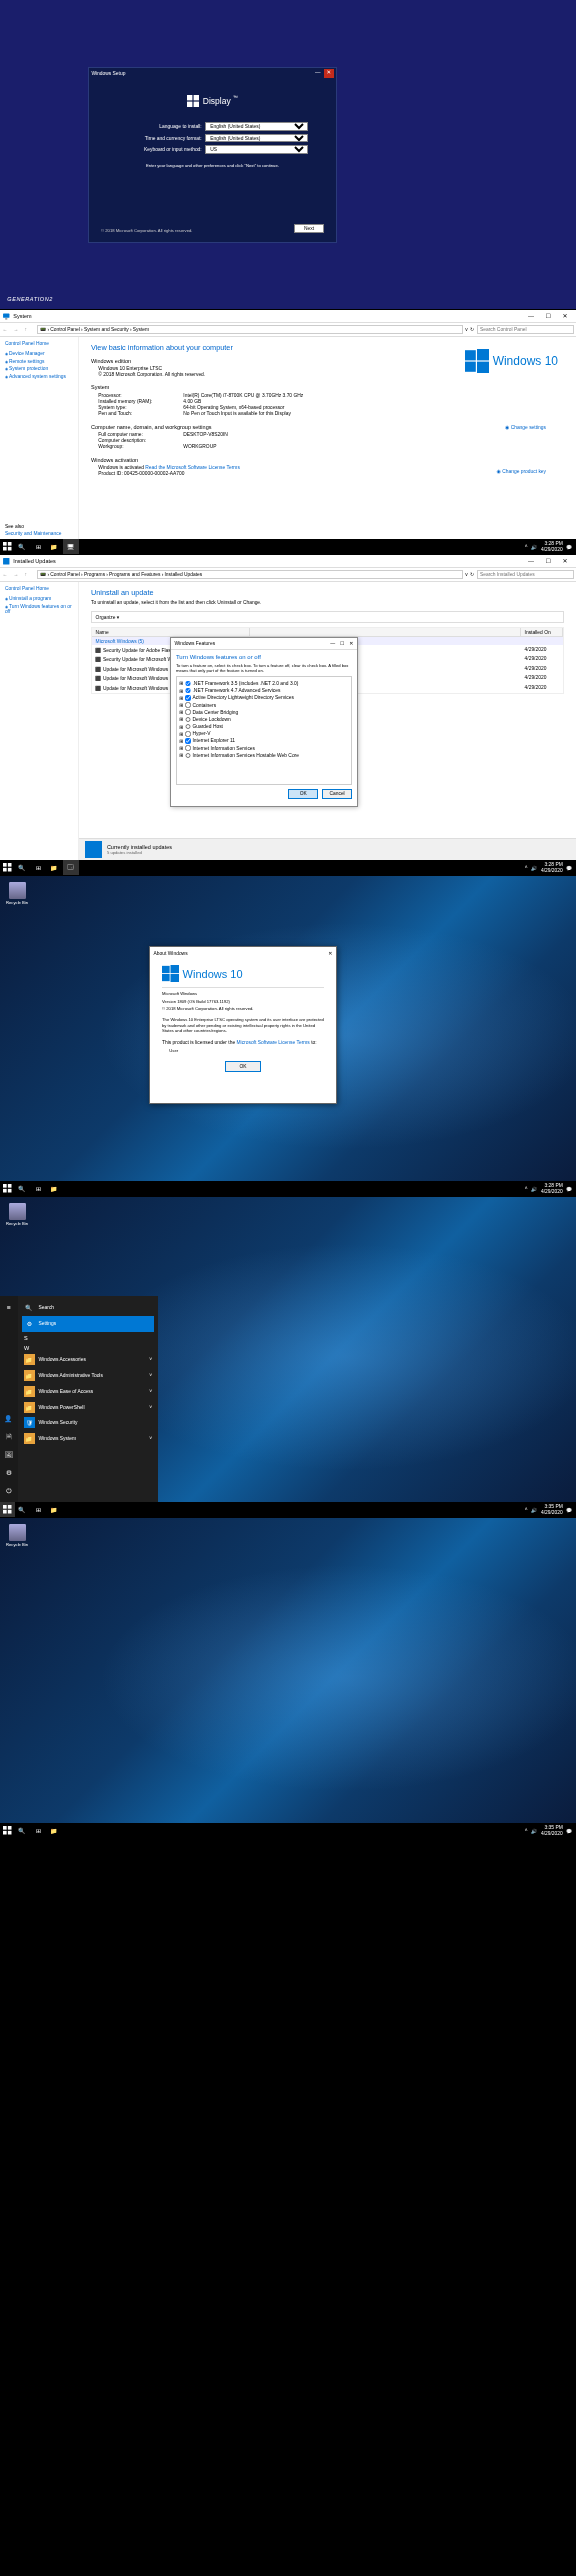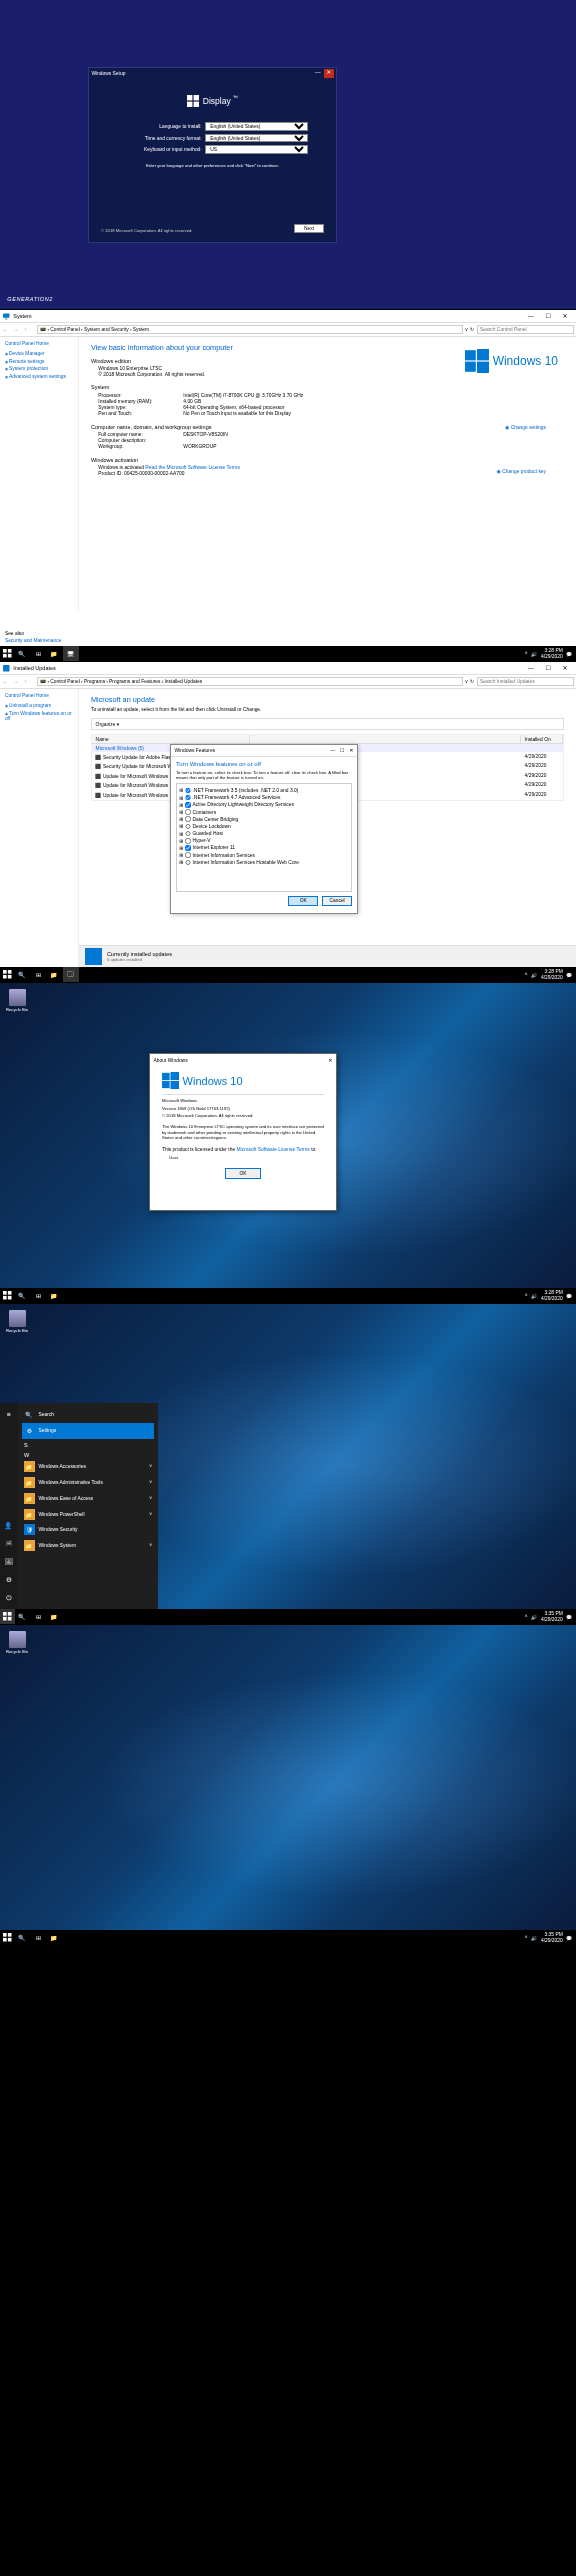--- a/index.html
+++ b/index.html
@@ -16,21 +16,21 @@
 .winlogo-setup svg{vertical-align:middle}
 .winlogo-setup span{font-size:8.5px;vertical-align:middle;margin-left:2.4px}
 .setup-row{display:flex;align-items:center;margin:3px 0;justify-content:center}
 .setup-row label{width:85px;text-align:right;font-size:4.9px;margin-right:3.6px}
 .setup-row select{width:103px;height:8.5px;font-size:4.9px;background:#fff;border:0.6px solid #888}
 .setup-note{text-align:center;font-size:4.2px;margin-top:9px}
 .setup-next{position:absolute;right:12px;bottom:9px;width:30px;height:9px;background:#fff;border:0.6px solid #888;font-size:4.9px}
 .setup-copy{position:absolute;left:12px;bottom:9px;font-size:4.2px;color:#ccc}
 .gen2{position:absolute;left:7.3px;bottom:7.3px;color:#fff;font-size:5.5px;font-style:italic;letter-spacing:0.6px}
 
-.p2{height:352px;background:#fff;border-top:1.2px solid #000}
+.p2{height:245px;background:#fff;border-top:1.2px solid #000}
 .explorer-top{display:flex;align-items:center;height:13.3px;border-bottom:0.6px solid #ddd;padding:0 2.4px}
 .explorer-top .icon{width:8.5px;height:8.5px;margin-right:2.4px}
 .explorer-top .title{flex:1;font-size:5.5px}
 .winctrls{display:flex}
 .winctrls span{width:17px;height:12px;text-align:center;line-height:12px;font-size:6px}
 .addrbar{display:flex;align-items:center;height:13.3px;border-bottom:0.6px solid #ddd;padding:0 2.4px;gap:2.4px}
 .navbtns span{display:inline-block;width:9.7px;color:#888}
 .breadcrumb{flex:1;border:0.6px solid #ccc;height:9.7px;display:flex;align-items:center;padding:0 2.4px;font-size:4.9px}
 .breadcrumb span{margin-right:1.2px}
 .searchbox{width:97px;height:9.7px;border:0.6px solid #ccc;padding:0 2.4px;font-size:4.9px;color:#888}
@@ -327,21 +327,21 @@
       <span>↻</span>
     <input class="searchbox" placeholder="Search Installed Updates" style="">
   </div>
   <div class="upd-body">
     <div class="sys-sidebar">
       <div class="hdr">Control Panel Home</div>
       <a>Uninstall a program</a>
       <a>Turn Windows features on or off</a>
     </div>
     <div class="upd-main">
-      <h2>Microsoft an update</h2>
+      <h2>Uninstall an update</h2>
       <div class="sub">To uninstall an update, select it from the list and then click Uninstall or Change.</div>
       <div class="organize">Organize ▾</div>
       <div class="upd-table">
         <div class="thdr">
           <div class="c1">Name</div>
           <div style="flex:1"></div>
           <div class="c2">Installed On</div>
         </div>
         <div class="grp">Microsoft Windows (5)</div>
         <div id="upd-rows">

